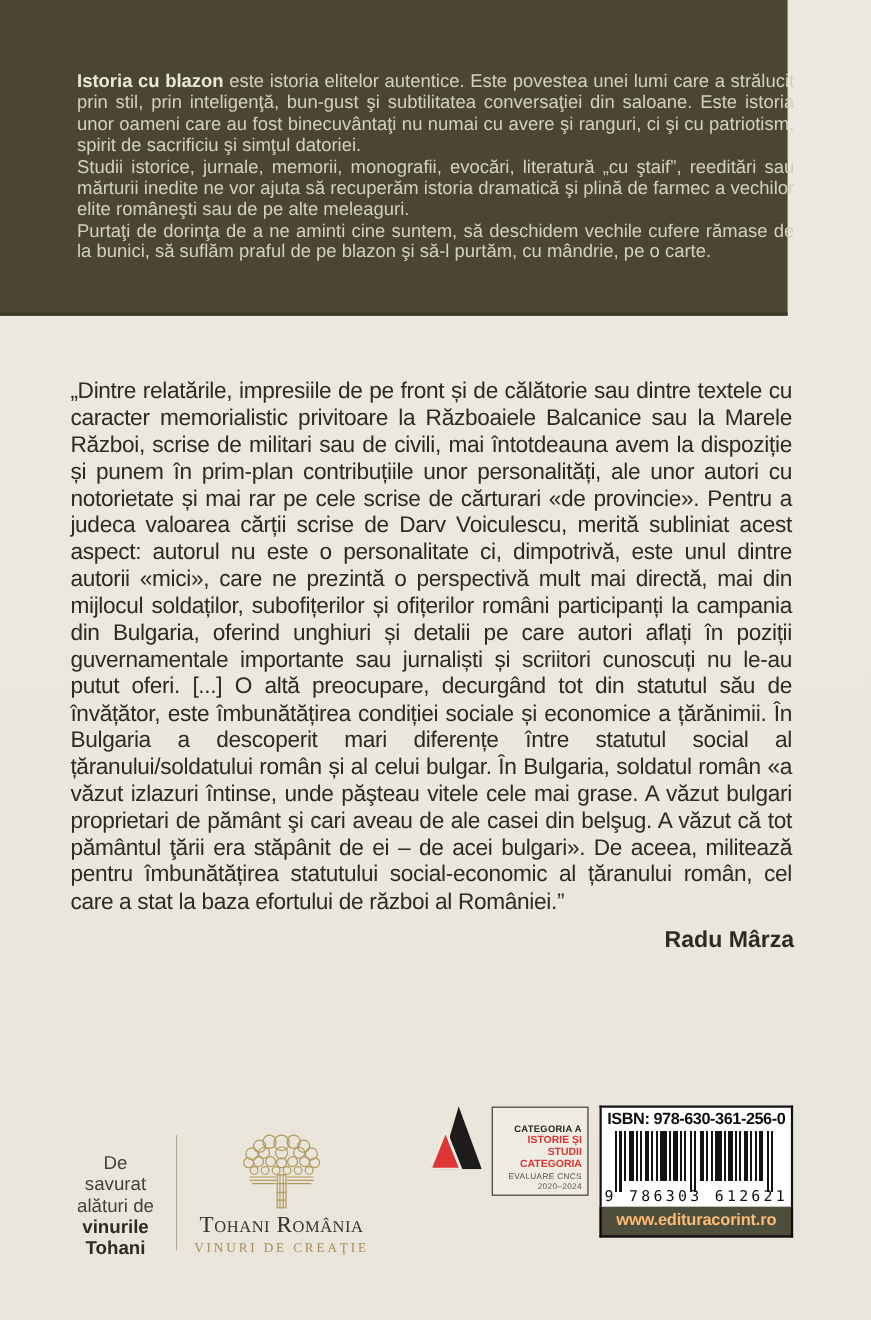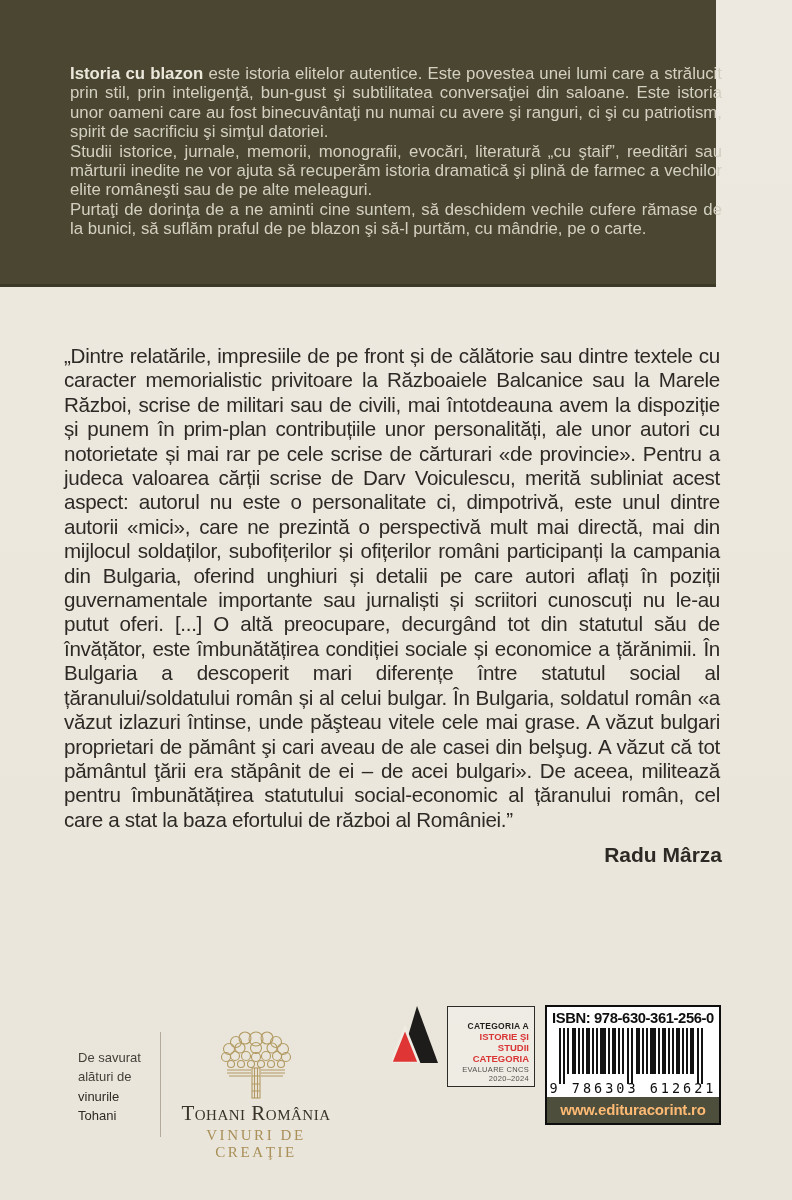--- a/index.html
+++ b/index.html
@@ -15,28 +15,28 @@
     color:#d4d0c1;font-size:16.8px;line-height:19.4px;text-align:justify;}
   .top-text p{margin:0;}
   .lead{font-weight:bold;color:#ebe8db;}
   
   .quote{position:absolute;left:64px;top:344px;width:656px;
     color:#2d2a26;font-size:20.6px;line-height:24.4px;letter-spacing:-0.3px;
     text-align:justify;}
   .attribution{position:absolute;right:70px;top:843px;color:#2d2a26;
     font-size:21px;font-weight:bold;}
   
-  .note{position:absolute;left:78px;top:1048px;width:82px;text-align:left;
-    color:#45403a;font-size:13px;line-height:19.3px;}
-  .note .b{font-weight:normal;color:#2e2a25;}
+  .note{position:absolute;left:64px;top:1048px;width:82px;text-align:center;
+    color:#45403a;font-size:17px;line-height:19.3px;}
+  .note .b{font-weight:bold;color:#2e2a25;}
   .v-divider{position:absolute;left:160px;top:1032px;width:1px;height:105px;background:#b3aa9b;}
   .tohani{position:absolute;left:174px;top:1026px;width:164px;text-align:center;}
   .tohani-name{font-family:"Liberation Serif",serif;font-variant:small-caps;
     font-size:21px;letter-spacing:0.5px;color:#3a332b;margin-top:1px;}
-  .tohani-tagline{font-family:"Liberation Serif",serif;font-size:15px;
+  .tohani-tagline{font-family:"Liberation Serif",serif;font-size:12px;
     letter-spacing:2.6px;color:#a98f58;margin-top:1px;}
   .cncs{position:absolute;left:392px;top:1006px;display:flex;align-items:flex-start;gap:9px;}
   .cncs-box{border:1.5px solid #2e2c29;padding:14px 5px 3px;width:76px;text-align:right;
     background:rgba(255,255,255,0.25);}
   .cncs-l1{font-size:8.5px;font-weight:bold;color:#1f1e1c;letter-spacing:0.3px;}
   .cncs-l2,.cncs-l3{font-size:9.5px;font-weight:bold;color:#d93535;line-height:11px;}
   .cncs-l4,.cncs-l5{font-size:7.5px;color:#54504a;line-height:8.5px;letter-spacing:0.3px;}
   .cncs-l4{margin-top:2px;}
   .historia{position:absolute;left:386px;top:1075px;width:140px;text-align:center;}
   .historia-rec{font-size:14.5px;font-weight:bold;color:#2b2925;letter-spacing:-0.2px;}

